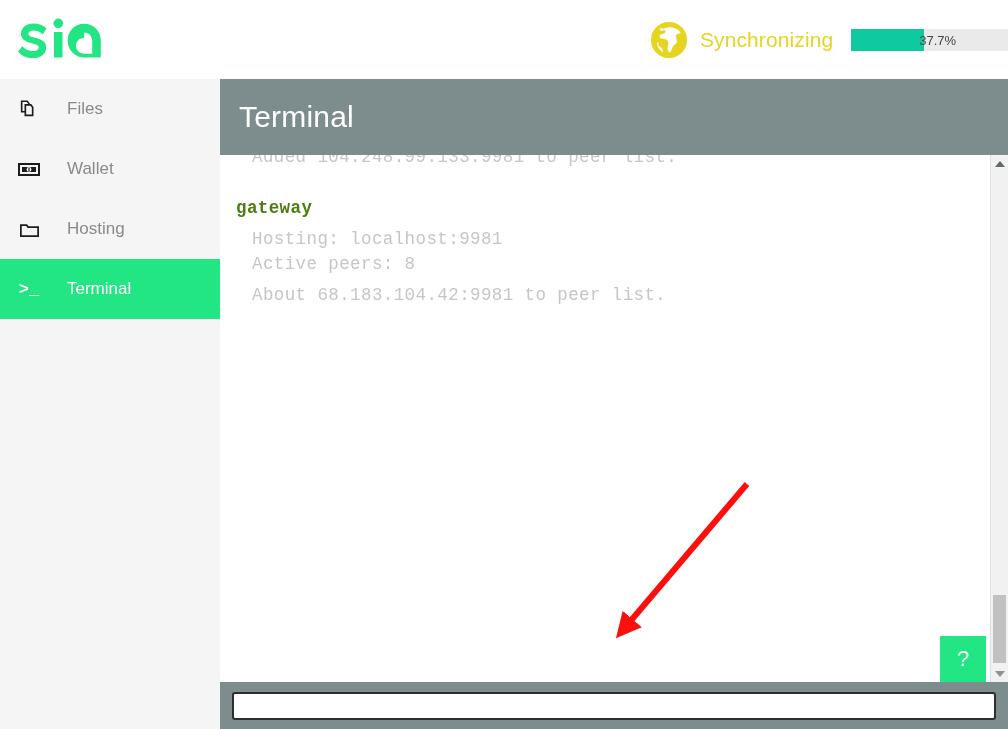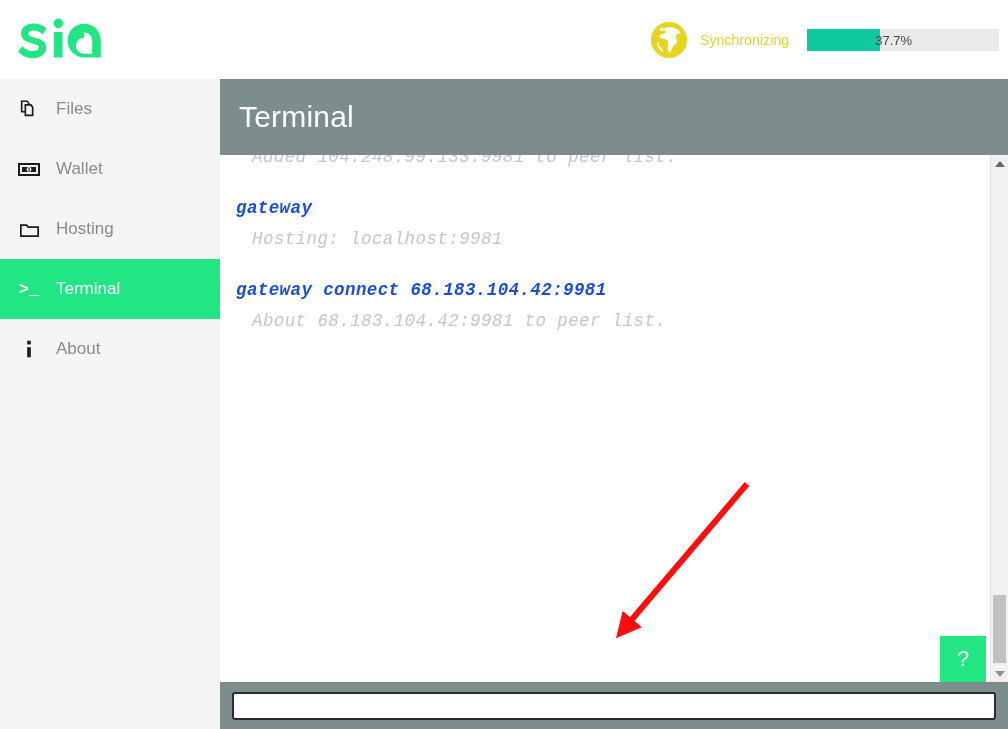--- a/index.html
+++ b/index.html
@@ -45,21 +45,21 @@
     align-items: center;
   }
   .globe-icon {
     width: 38px;
     height: 38px;
     flex: 0 0 auto;
     display: block;
   }
   .sync-label {
     margin-left: 12px;
-    font-size: 14px;
+    font-size: 21px;
     color: #E5D520;
     font-weight: normal;
     white-space: nowrap;
     letter-spacing: 0.1px;
   }
   .progress-track {
     margin-left: 18px;
     width: 152px;
     height: 22px;
     background: #EAEAEA;
@@ -94,20 +94,21 @@
     background: #F5F5F5;
     box-sizing: border-box;
   }
   .nav-item {
     height: 60px;
     display: flex;
     align-items: center;
     padding-left: 16px;
     box-sizing: border-box;
     cursor: pointer;
+    gap: 11px;
   }
   .nav-item .nav-icon {
     width: 26px;
     height: 26px;
     display: flex;
     align-items: center;
     justify-content: center;
     flex: 0 0 auto;
     color: #1c1c1c;
   }
@@ -162,38 +163,37 @@
   .console {
     position: absolute;
     left: 0;
     top: 0;
     width: 770px;
     height: 603px;
     overflow: hidden;
     background: #ffffff;
     box-sizing: border-box;
     padding: 0 16px;
-    font-style: italic;
   }
   .console-inner {
     position: absolute;
     left: 16px;
     right: 16px;
     top: -22px;
     font-family: "Liberation Mono", monospace;
   }
   .ln {
     font-family: "Liberation Mono", monospace;
     font-size: 17.5px;
     line-height: 25px;
     white-space: pre;
   }
   .ln.cmd {
     font-weight: bold;
-    color: #1d4ed8;
+    color: #4d7c0f;
     letter-spacing: 0.4px;
     padding-top: 26px;
   }
   .ln.out {
     color: #C6C6C6;
     padding-left: 16px;
     letter-spacing: 0.4px;
     padding-top: 6px;
   }
   .ln.out.tight { padding-top: 0; }
@@ -357,42 +357,33 @@
       </svg>
     </span>
     <span class="nav-label">Hosting</span>
   </div>
 
   <div class="nav-item active">
     <span class="nav-icon prompt-icon">&gt;_</span>
     <span class="nav-label">Terminal</span>
   </div>
 
-  <div class="nav-item">
-    <span class="nav-icon">
-      <svg width="20" height="22" viewBox="0 0 20 24" fill="currentColor">
-        <rect x="8" y="3" width="4" height="4"></rect>
-        <rect x="8" y="10" width="4" height="11"></rect>
-      </svg>
-    </span>
-    <span class="nav-label">About</span>
-  </div>
 
 </div>
 
 <div class="main">
 
   <div class="console">
     <div class="console-inner">
       <div class="ln out">information about a command.</div>
       <div class="ln cmd">gateway connect 104.248.99.133:9981</div>
       <div class="ln out">Added 104.248.99.133:9981 to peer list.</div>
       <div class="ln cmd">gateway</div>
       <div class="ln out">Hosting: localhost:9981</div>
-      <div class="ln cmd">gateway connect 68.183.104.42:9981</div>
+      <div class="ln out tight">Active peers: 8</div>
       <div class="ln out">About 68.183.104.42:9981 to peer list.</div>
     </div>
   </div>
 
   <div class="panel-header">
     <div class="panel-title">Terminal</div>
   </div>
 
   <div class="scrollbar">
     <div class="sb-btn up">

